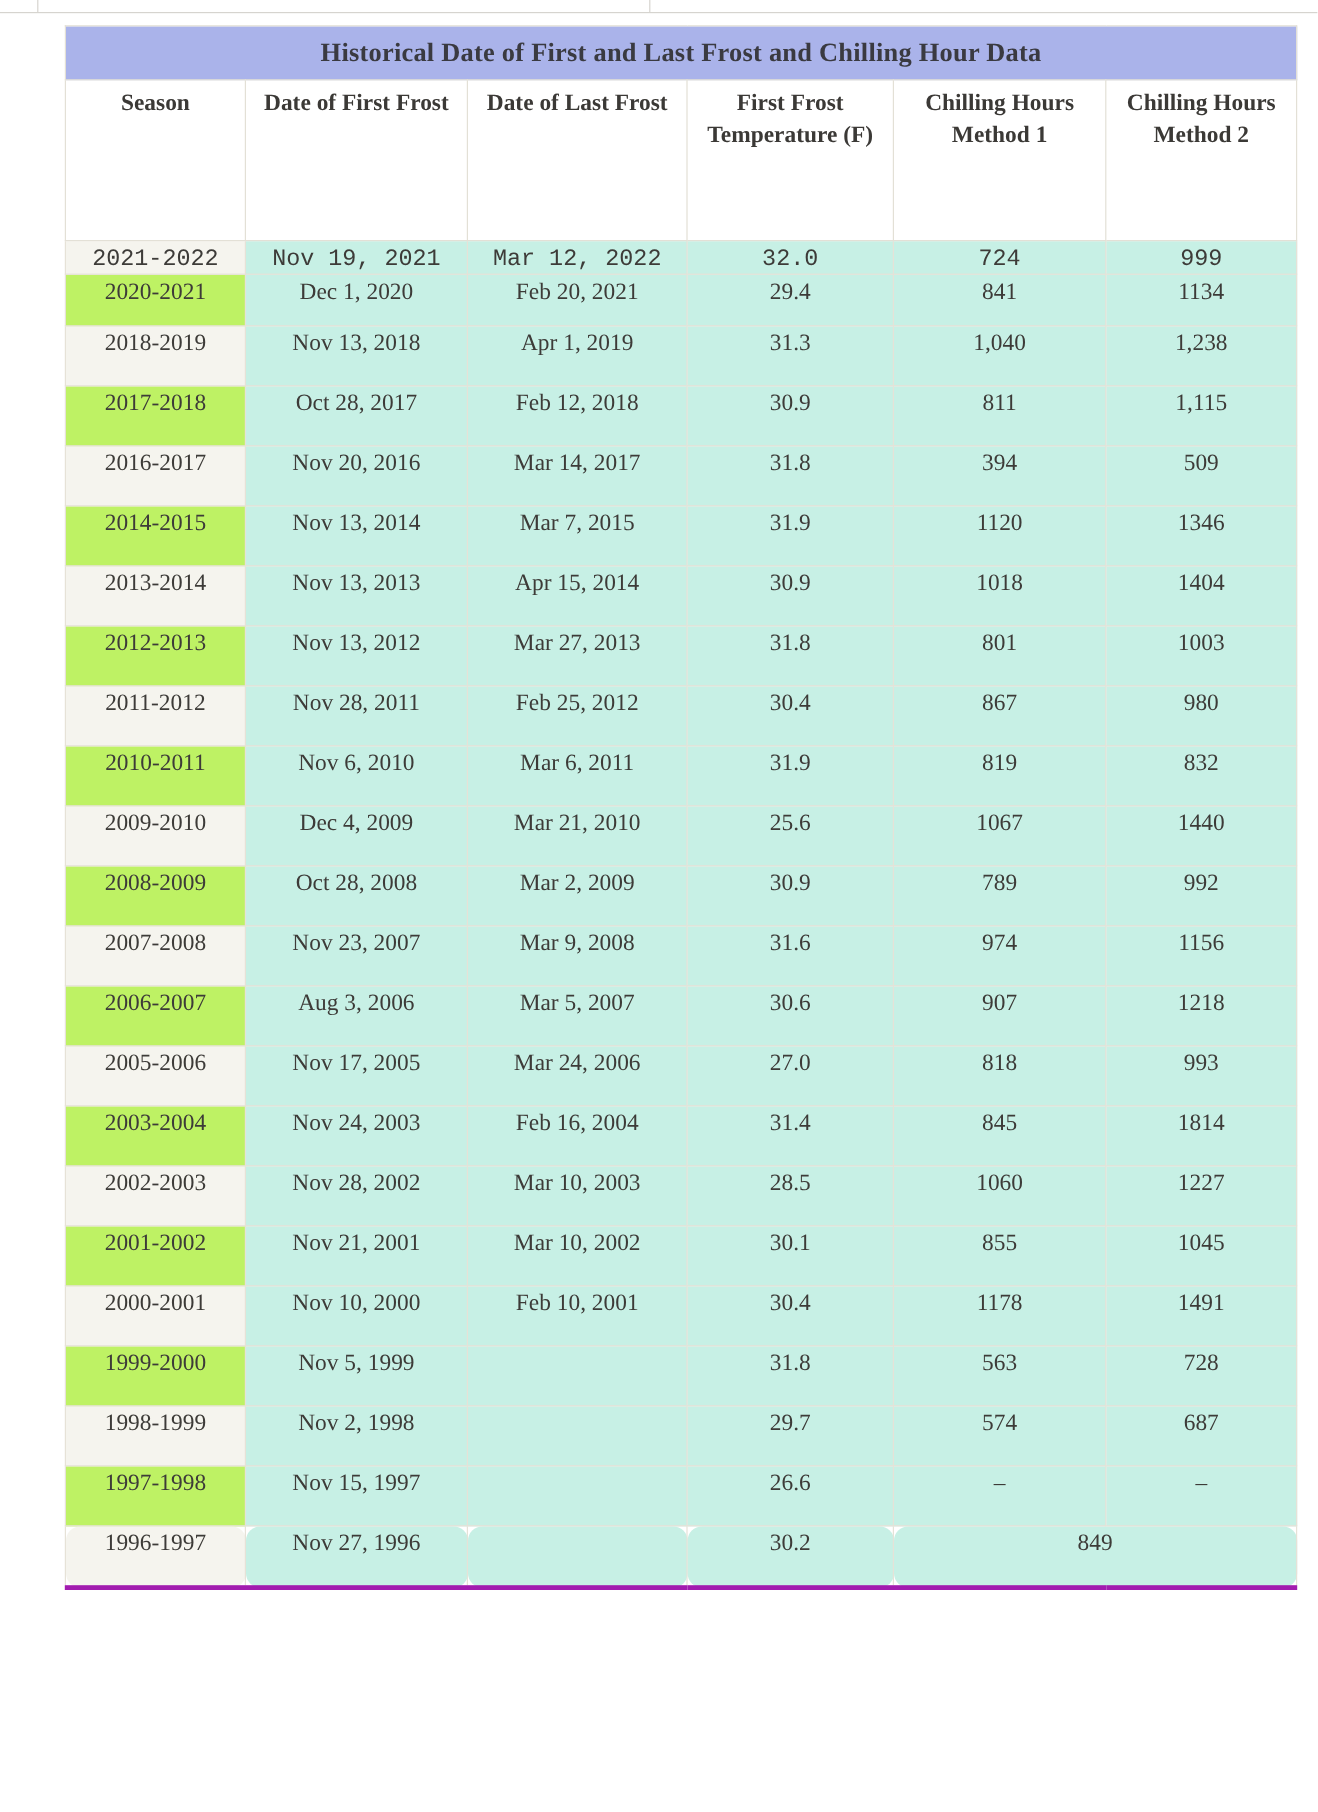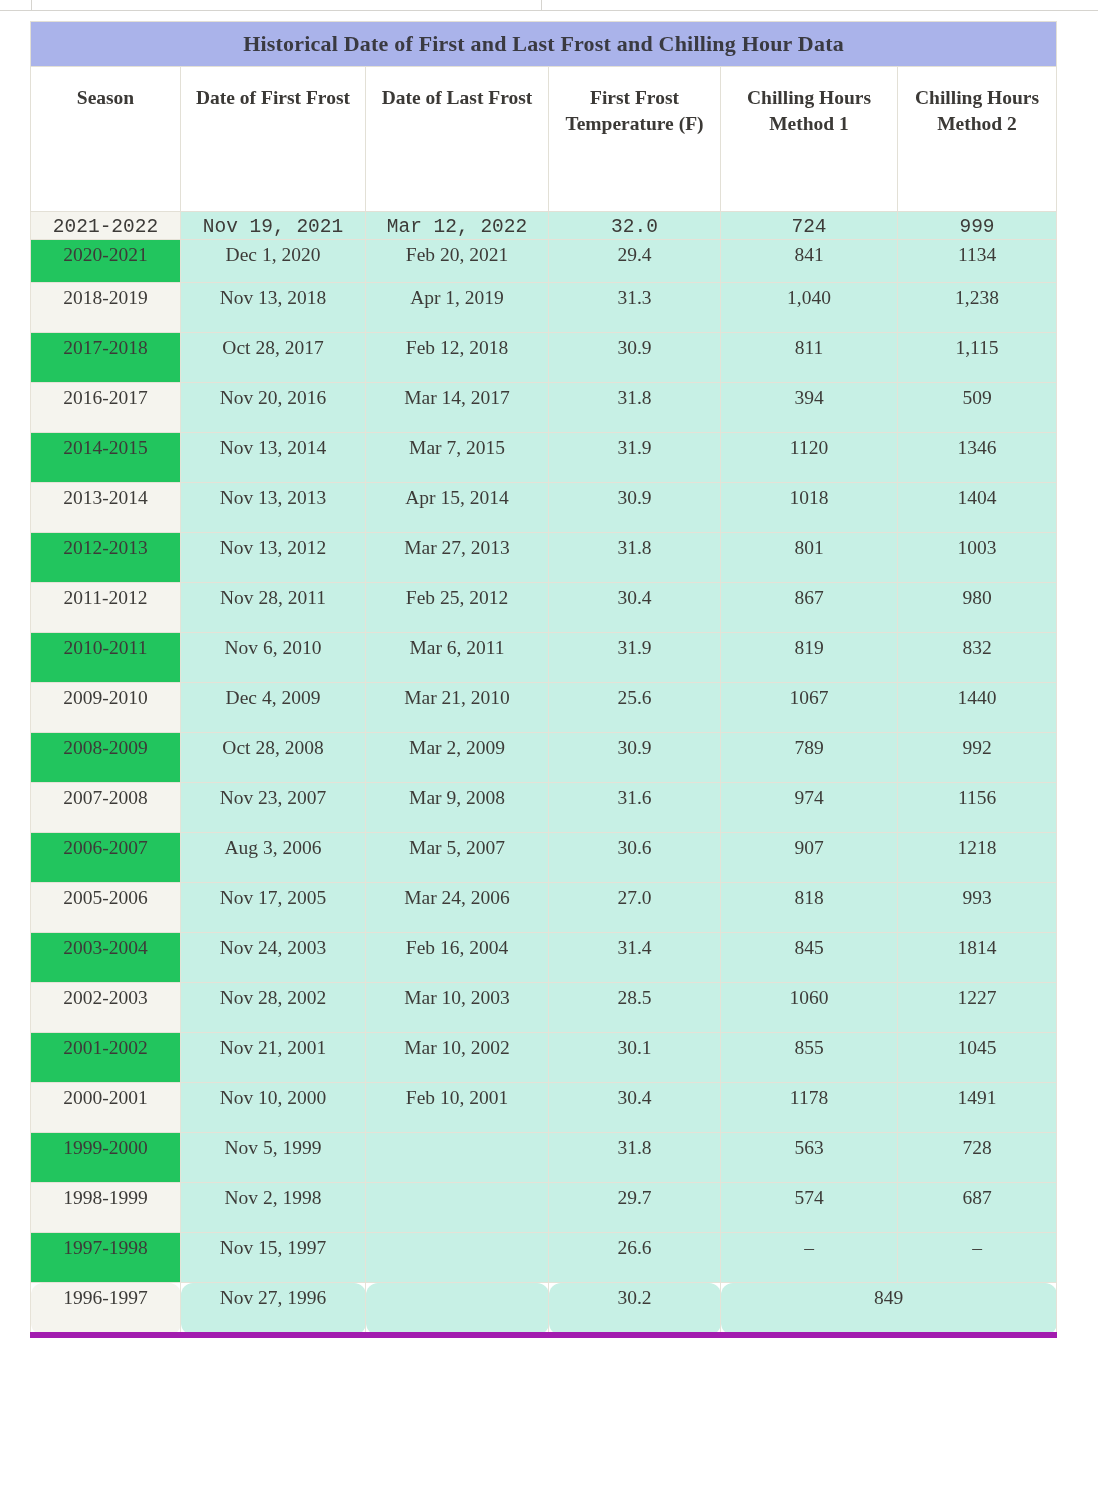--- a/index.html
+++ b/index.html
@@ -27,20 +27,21 @@
   }
   .vdiv-a { left: 31px; }
   .vdiv-b { left: 541px; }
 
   .frost-table-wrap { margin: 10px 0 0 30px; }
 
   table.frost-table {
     border-collapse: collapse;
     table-layout: fixed;
     width: 1026px;
+    margin-left: 24px;
   }
   col.c-season { width: 150px; }
   col.c-dff    { width: 185px; }
   col.c-dlf    { width: 183px; }
   col.c-temp   { width: 172px; }
   col.c-ch1    { width: 177px; }
   col.c-ch2    { width: 159px; }
 
   th.title-cell {
     background: #aab3ea;
@@ -50,45 +51,45 @@
     font-size: 22px;
     font-weight: bold;
     color: #3a3a41;
     border: 1px solid #e3e0d6;
     letter-spacing: 0.2px;
   }
   th.col-head {
     background: #ffffff;
     height: 126px;
     vertical-align: top;
-    padding: 18px 6px 0 6px;
+    padding: 7px 6px 0 6px;
     text-align: center;
     font-size: 19.5px;
     font-weight: bold;
     line-height: 1.35;
     border: 1px solid #e3e0d6;
     color: #3b3936;
   }
   td {
     border: 1px solid #e6e2d7;
     text-align: center;
     vertical-align: top;
     font-size: 19.5px;
     line-height: 1.25;
     padding: 3px 4px 0 4px;
     color: #3d3b38;
   }
   td.mint { background: #c7f0e5; }
-  td.season { background: #22c55e; }
+  td.season { background: #bef264; }
   tbody tr:nth-child(odd) td.season { background: #f5f4ee; }
 
   tbody tr td { height: 46px; }
   tbody tr:nth-child(1) td { height: 23px; font-family: Liberation Mono, monospace; }
   tbody tr:nth-child(2) td { height: 39px; }
-  tbody tr:last-child td { border-bottom: 6px solid #a21caf; border-radius: 12px; }
+  tbody tr:last-child td { border-bottom: 4px solid #a21caf; border-radius: 12px; }
 </style>
 </head>
 <body>
 
 <div class="top-strip">
   <span class="vdiv vdiv-a"></span>
   <span class="vdiv vdiv-b"></span>
 </div>
 
 <div class="frost-table-wrap">

